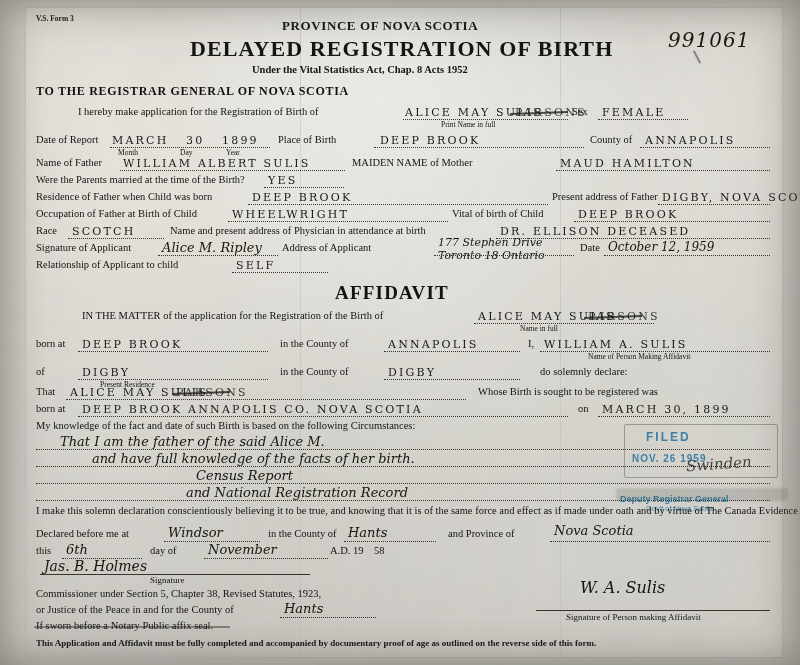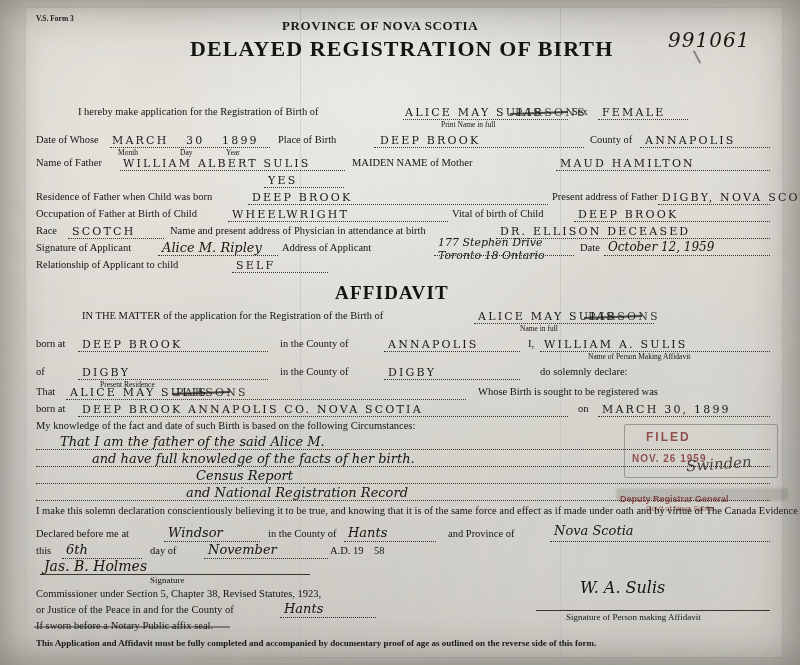--- a/index.html
+++ b/index.html
@@ -77,21 +77,21 @@
   
   #archive-number{
     font-family:"DejaVu Serif", serif;
     font-size:20px;
     color:#17160f;
     letter-spacing:1px;
   }
   
   .stamp{
     position:absolute;
-    color:#7f1d1d;
+    color:#0369a1;
     font-family:"Liberation Sans", sans-serif;
     opacity:.72;
   }
   .stampbox{
     position:absolute;
     border:1px solid rgba(40,38,30,.55);
     opacity:.6;
   }
   .smudge{
     position:absolute;
@@ -121,32 +121,34 @@
 <div class="page">
   <div class="sheet"></div>
 
   <div class="txt prt lblxs" style="left:36px;top:14px;font-weight:bold;">V.S. Form 3</div>
 
   <div class="txt prt" id="h-province" style="left:282px;top:18px;">PROVINCE OF NOVA SCOTIA</div>
   <div class="txt prt hand" id="archive-number" style="left:668px;top:28px;">991061</div>
   <div class="scratch" style="left:690px;top:56px;width:14px;transform:rotate(62deg);opacity:.6;"></div>
 
   <div class="txt prt" id="h-title" style="left:190px;top:36px;">DELAYED REGISTRATION OF BIRTH</div>
+  <div class="txt prt" id="h-sub" style="left:252px;top:64px;">Under the Vital Statistics Act, Chap. 8 Acts 1952</div>
+  <div class="txt prt" id="h-registrar" style="left:36px;top:84px;">TO THE REGISTRAR GENERAL OF NOVA SCOTIA</div>
 
   <div class="txt prt lbl" style="left:78px;top:106px;">I hereby make application for the Registration of Birth of</div>
   <div class="txt fill" style="left:405px;top:106px;">ALICE MAY SULIS</div>
   <div class="txt fill" style="left:515px;top:106px;color:#2a2820;opacity:.85;">PARSONS</div>
   <div class="scratch" style="left:510px;top:112px;width:58px;transform:rotate(-2deg);"></div>
   <div class="dots" style="left:403px;top:119px;width:165px;"></div>
   <div class="txt prt lblxs" style="left:441px;top:120px;">Print Name in full</div>
   <div class="txt prt lbl" style="left:572px;top:106px;">Sex</div>
   <div class="txt fill" style="left:602px;top:106px;text-align:right;">FEMALE</div>
   <div class="dots" style="left:598px;top:119px;width:90px;"></div>
 
-  <div class="txt prt lbl" style="left:36px;top:134px;">Date of Whose</div>
+  <div class="txt prt lbl" style="left:36px;top:134px;">Date of Report</div>
   <div class="txt fill" style="left:112px;top:134px;">MARCH</div>
   <div class="txt fill" style="left:186px;top:134px;">30</div>
   <div class="txt fill" style="left:222px;top:134px;">1899</div>
   <div class="dots" style="left:110px;top:147px;width:160px;"></div>
   <div class="txt prt lblxs" style="left:118px;top:148px;">Month</div>
   <div class="txt prt lblxs" style="left:180px;top:148px;">Day</div>
   <div class="txt prt lblxs" style="left:226px;top:148px;">Year</div>
 
   <div class="txt prt lbl" style="left:278px;top:134px;">Place of Birth</div>
   <div class="txt fill" style="left:380px;top:134px;">DEEP BROOK</div>
@@ -155,20 +157,21 @@
   <div class="txt fill" style="left:645px;top:134px;">ANNAPOLIS</div>
   <div class="dots" style="left:640px;top:147px;width:130px;"></div>
 
   <div class="txt prt lbl" style="left:36px;top:157px;">Name of Father</div>
   <div class="txt fill" style="left:123px;top:157px;">WILLIAM ALBERT SULIS</div>
   <div class="dots" style="left:120px;top:170px;width:225px;"></div>
   <div class="txt prt lbl" style="left:352px;top:157px;">MAIDEN NAME of Mother</div>
   <div class="txt fill" style="left:560px;top:157px;">MAUD HAMILTON</div>
   <div class="dots" style="left:556px;top:170px;width:214px;"></div>
 
+  <div class="txt prt lbl" style="left:36px;top:174px;">Were the Parents married at the time of the Birth?</div>
   <div class="txt fill" style="left:268px;top:174px;">YES</div>
   <div class="dots" style="left:264px;top:187px;width:80px;"></div>
 
   <div class="txt prt lbl" style="left:36px;top:191px;">Residence of Father when Child was born</div>
   <div class="txt fill" style="left:252px;top:191px;">DEEP BROOK</div>
   <div class="dots" style="left:248px;top:204px;width:300px;"></div>
   <div class="txt prt lbl" style="left:552px;top:191px;">Present address of Father</div>
   <div class="txt fill" style="left:662px;top:191px;">DIGBY, NOVA SCOTIA</div>
   <div class="dots" style="left:658px;top:204px;width:112px;"></div>
 

